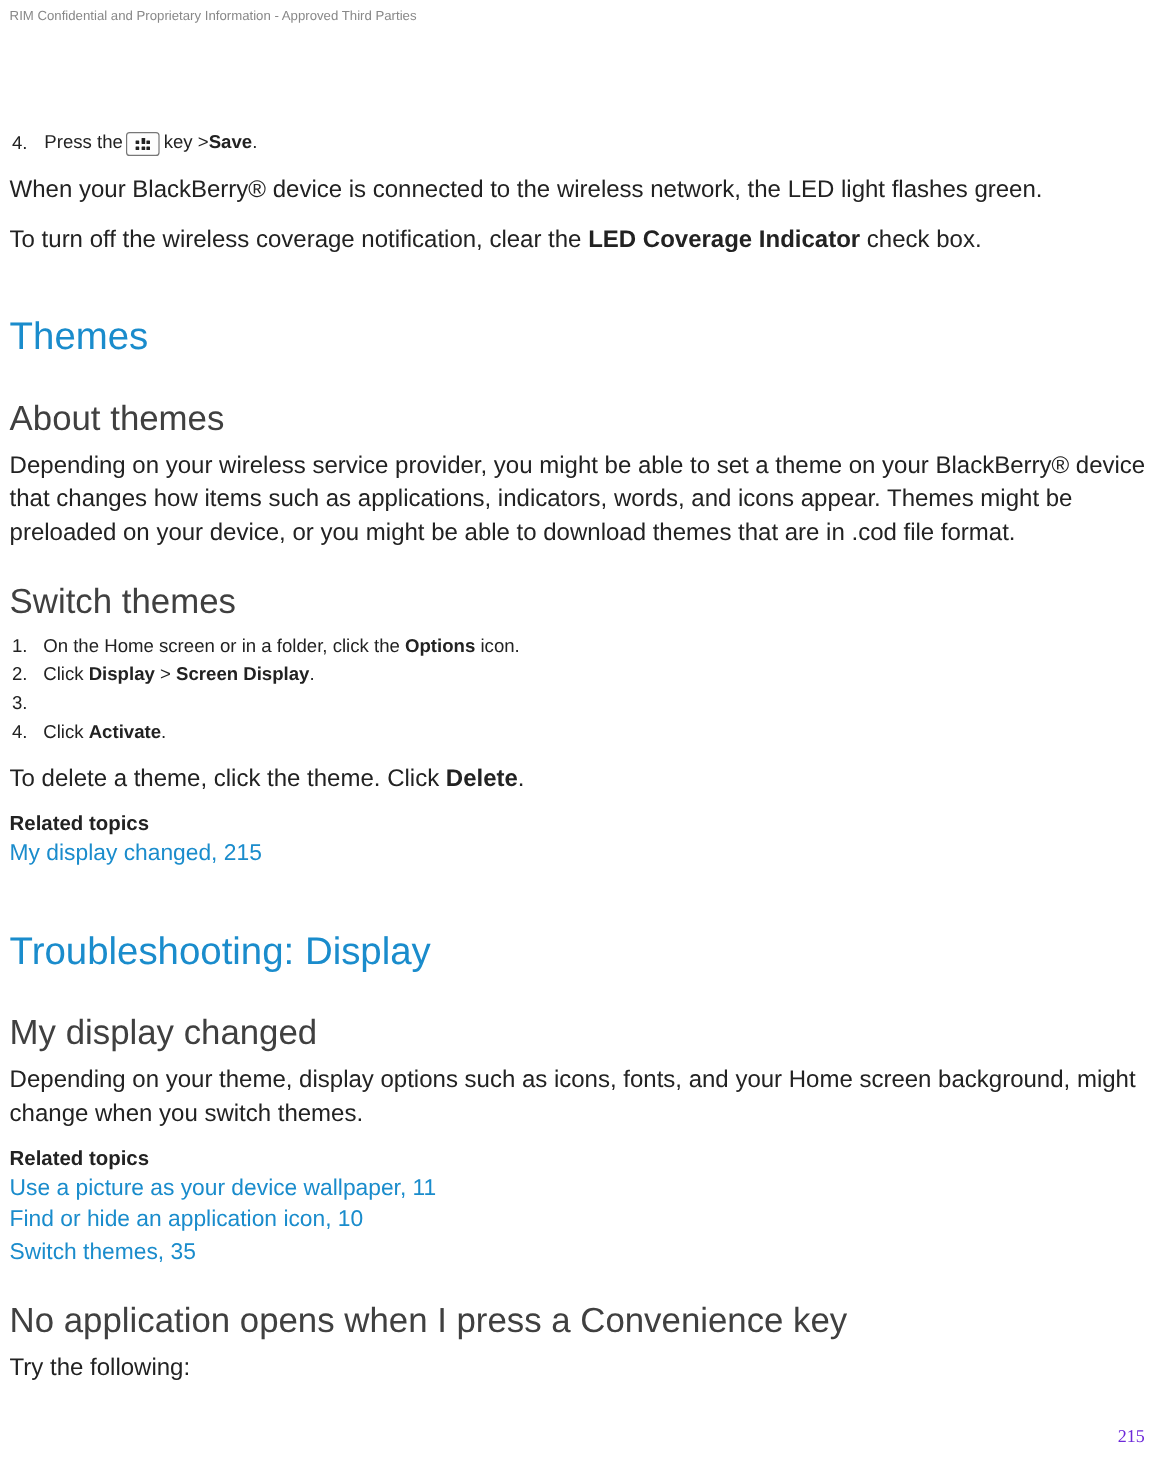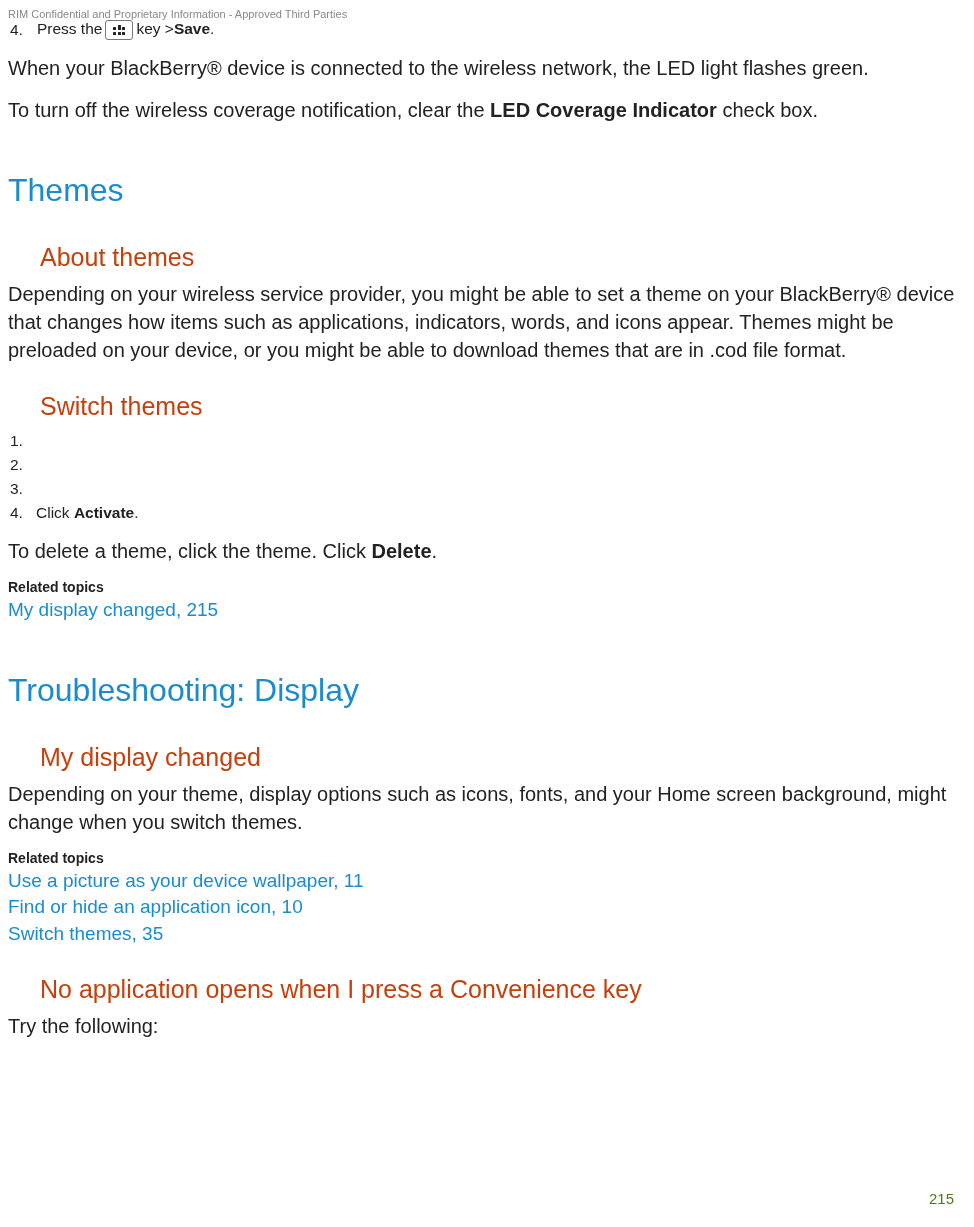--- a/index.html
+++ b/index.html
@@ -12,20 +12,21 @@
       color: #222;
       background: #fff;
       width: 974px;
       height: 1227px;
       position: relative;
       padding: 8px 12px 0 8px;
     }
     .header-note {
       font-size: 11px;
       color: #888;
+      margin-bottom: 90px;
     }
     .step-line {
       display: flex;
       align-items: center;
       font-size: 15.5px;
       margin-bottom: 14px;
     }
     .step-number {
       margin-left: 2px;
       margin-right: 14px;
@@ -68,62 +69,62 @@
       line-height: 1.4;
     }
     h1 {
       font-size: 32px;
       font-weight: normal;
       color: #1a8ccc;
       margin-top: 48px;
       margin-bottom: 34px;
     }
     h2 {
-      font-size: 25px;
+      font-size: 29px;
       font-weight: normal;
-      color: #c2410c;
+      color: #404040;
       margin-top: 28px;
       margin-bottom: 8px;
-      margin-left: 32px;
     }
     h2.tight-top {
       margin-top: 12px;
     }
     ol {
       list-style: none;
       margin: 6px 0 12px 0;
     }
     ol li {
       font-size: 15.5px;
       line-height: 1.55;
       display: flex;
     }
     ol li .num {
       width: 26px;
       flex-shrink: 0;
       margin-left: 2px;
     }
     .related-label {
       font-weight: bold;
-      font-size: 14px;
+      font-size: 17px;
       margin-top: 4px;
       margin-bottom: 2px;
     }
     .link {
       color: #1a8ccc;
       font-size: 19px;
       line-height: 1.4;
       display: block;
     }
     .page-number {
       position: absolute;
       bottom: 20px;
       right: 20px;
       font-size: 15px;
-      color: #4d7c0f;
+      color: #6d28d9;
+      font-family: Liberation Serif, serif;
     }
     b { font-weight: bold; }
   </style>
 </head>
 <body>
 
 <div class="header-note">RIM Confidential and Proprietary Information - Approved Third Parties</div>
 
 <div class="step-line">
   <span class="step-number">4.</span>
@@ -153,23 +154,29 @@
 
 <h1>Themes</h1>
 
 <h2>About themes</h2>
 <p class="para">Depending on your wireless service provider, you might be able to set a theme on your BlackBerry® device that changes how items such as applications, indicators, words, and icons appear. Themes might be preloaded on your device, or you might be able to download themes that are in .cod file format.</p>
 
 <h2>Switch themes</h2>
 <ol>
   <li>
     <span class="num">1.</span>
+    <span>
+      <span>On the Home screen or in a folder, click the </span><b>Options</b><span> icon.</span>
+    </span>
   </li>
   <li>
     <span class="num">2.</span>
+    <span>
+      <span>Click </span><b>Display</b><span> &gt; </span><b>Screen Display</b><span>.</span>
+    </span>
   </li>
   <li>
     <span class="num">3.</span>
   </li>
   <li>
     <span class="num">4.</span>
     <span>
       <span>Click </span><b>Activate</b><span>.</span>
     </span>
   </li>

